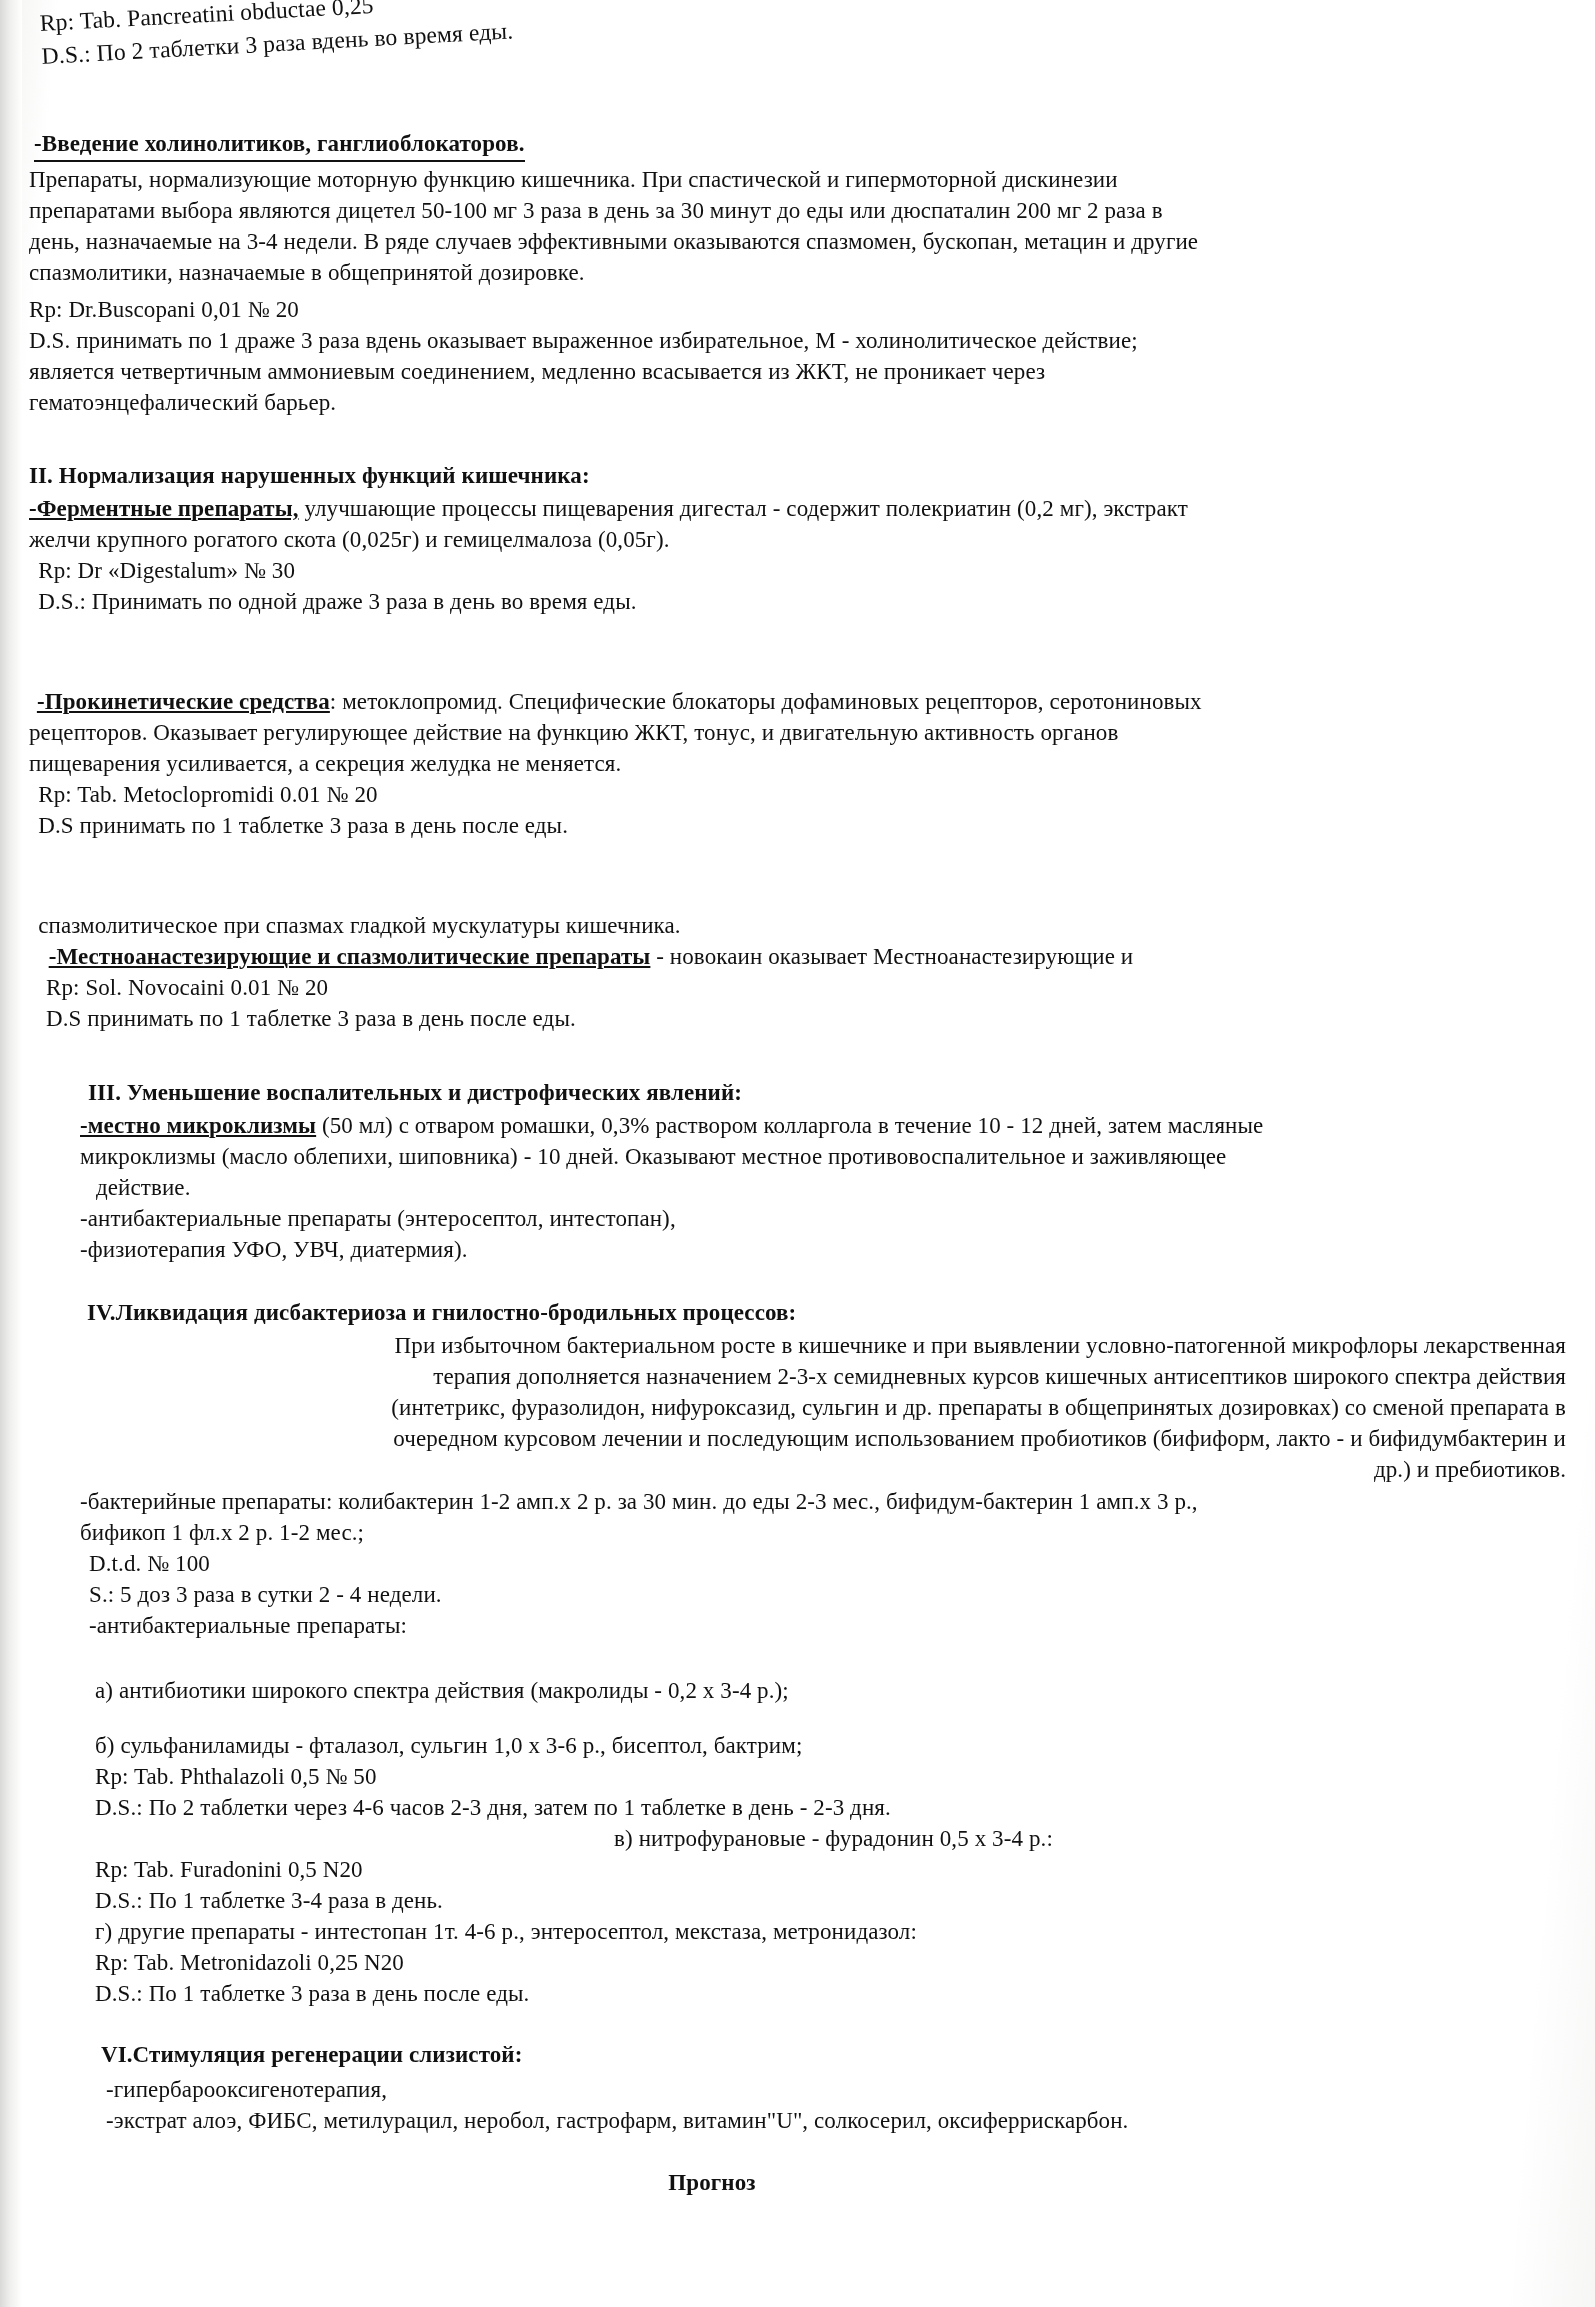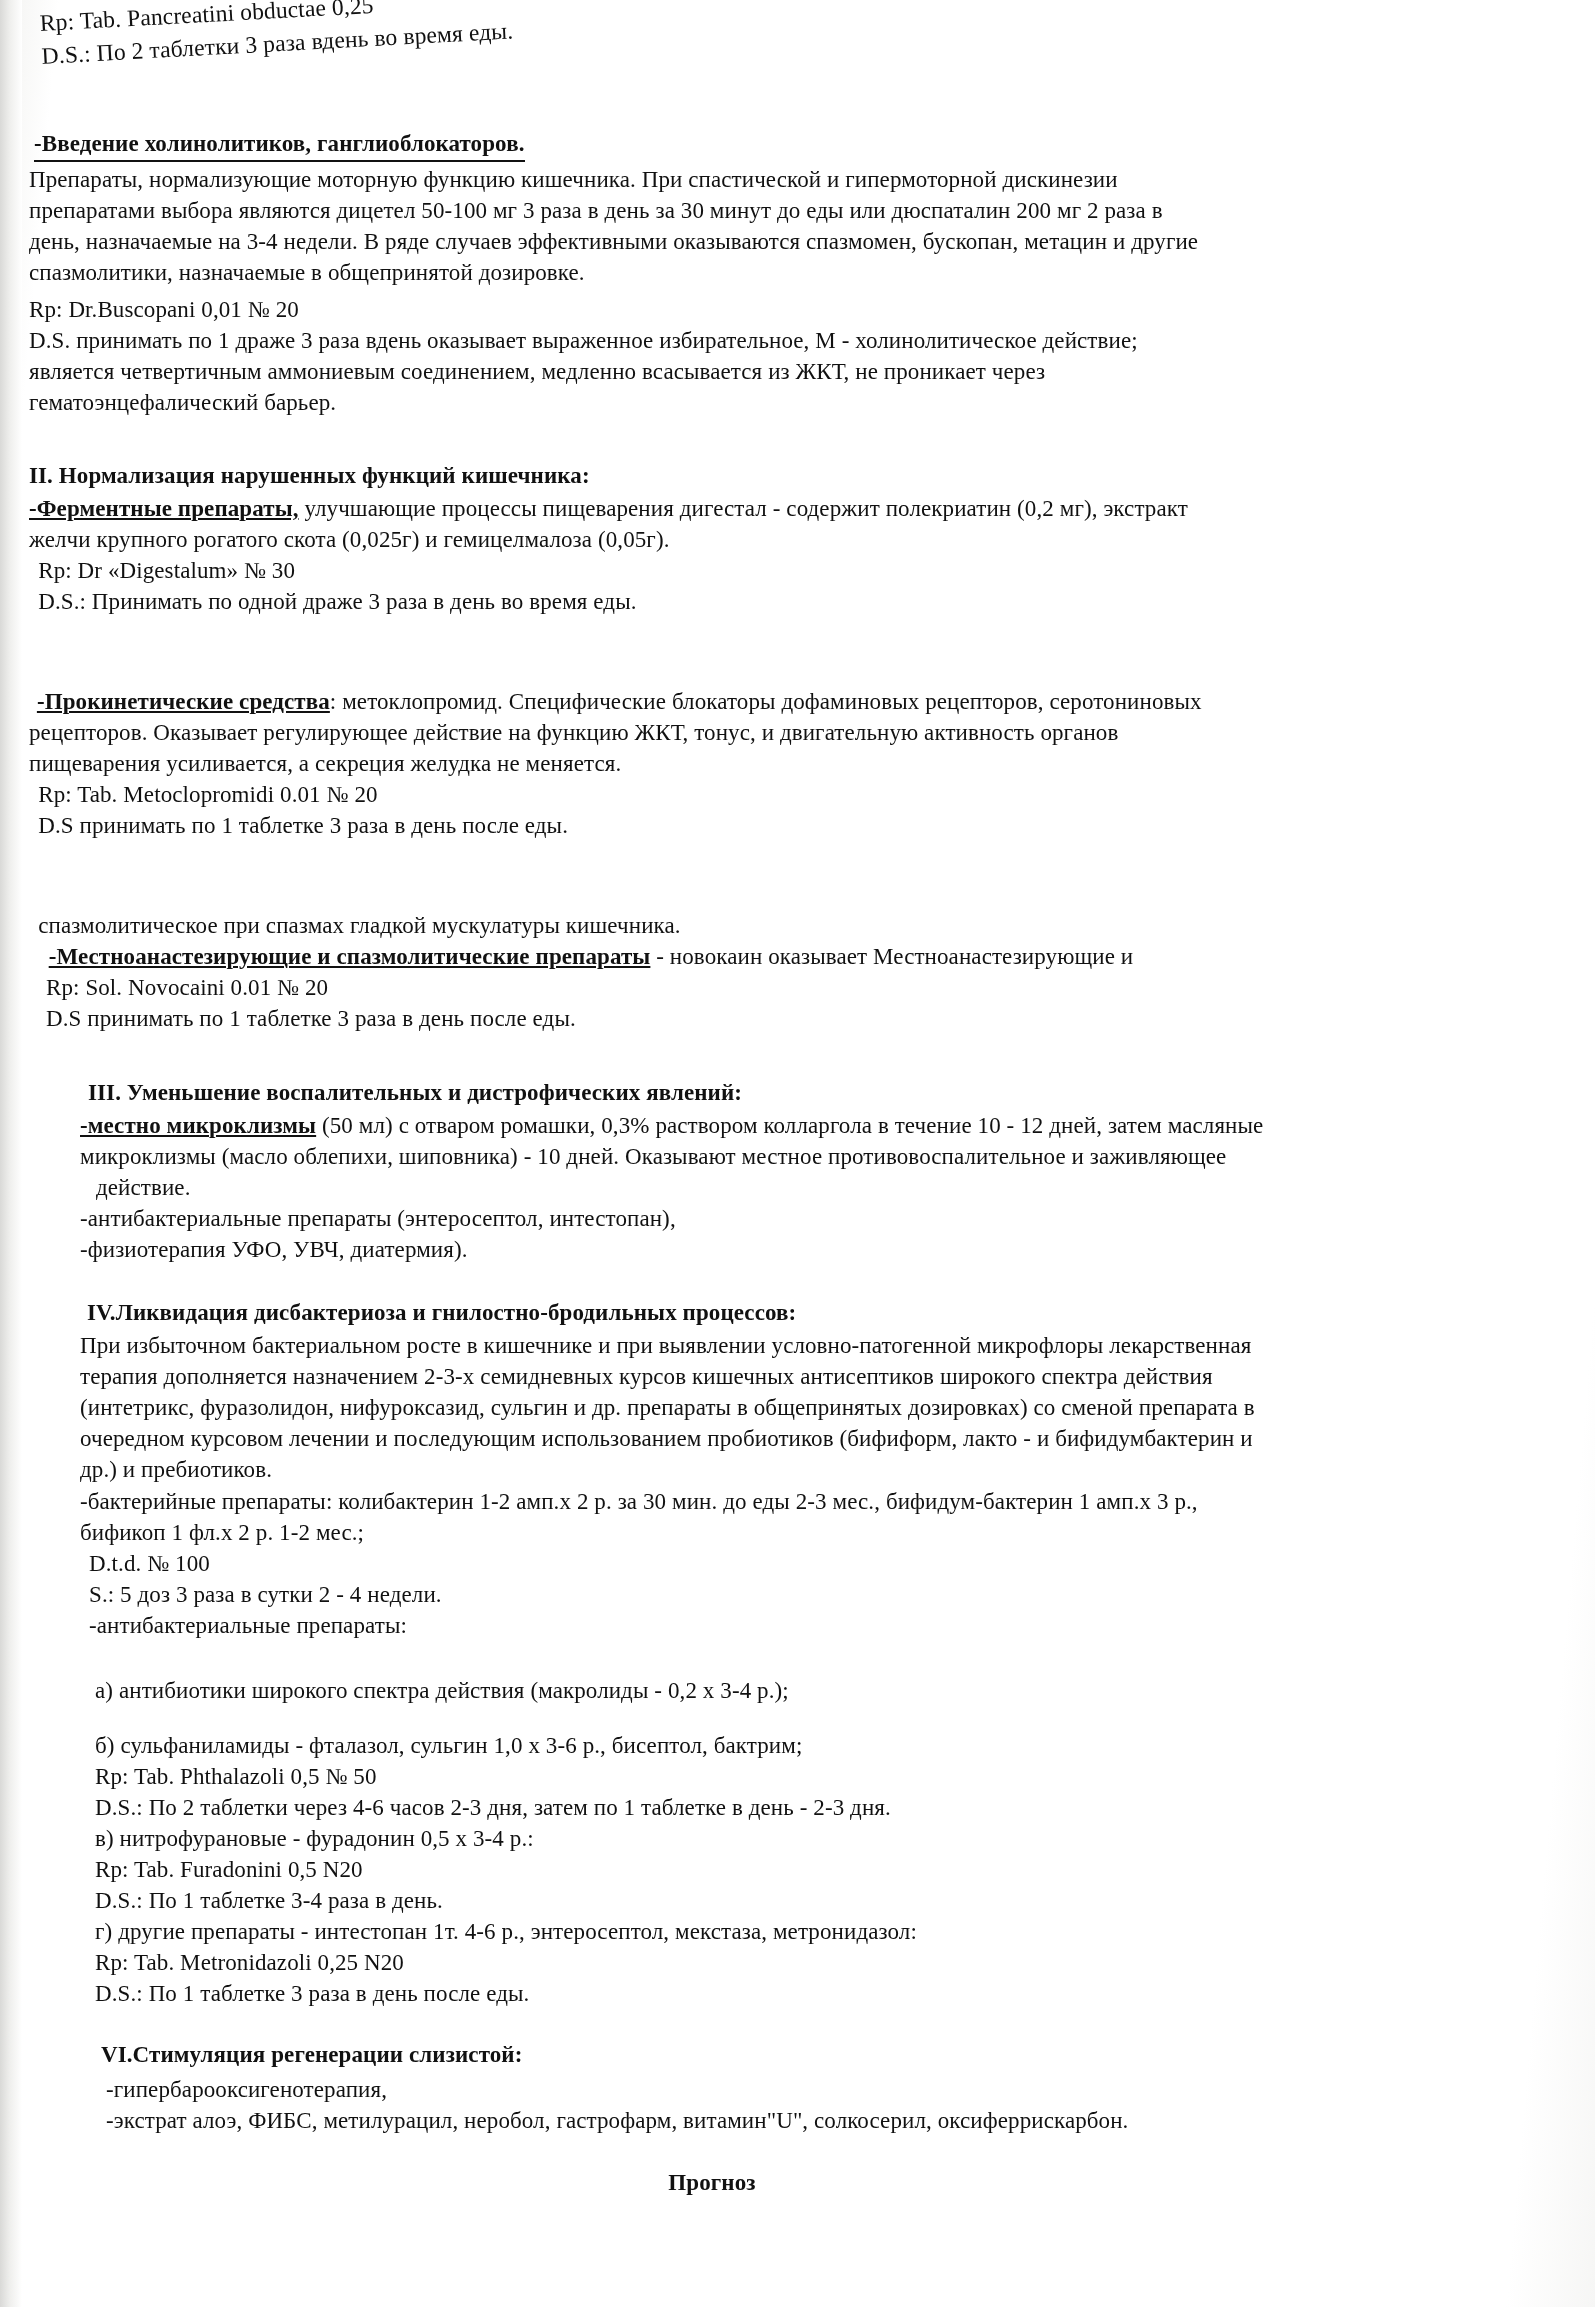--- a/index.html
+++ b/index.html
@@ -146,42 +146,42 @@
       <div class="ln" style="padding-left:51px;">микроклизмы (масло облепихи, шиповника) - 10 дней. Оказывают местное противовоспалительное и заживляющее</div>
       <div class="ln" style="padding-left:67px;">действие.</div>
       <div class="ln" style="padding-left:51px;">-антибактериальные препараты (энтеросептол, интестопан),</div>
       <div class="ln" style="padding-left:51px;">-физиотерапия УФО, УВЧ, диатермия).</div>
     </div>
 
     <div class="blk" style="left:29px; top:1297px; width:1543px;">
       <div class="ln sect-title" style="padding-left:58px;">IV.Ликвидация дисбактериоза и гнилостно-бродильных процессов:</div>
     </div>
 
-    <div class="blk" style="left:29px; top:1330px; width:1543px;">
+    <div class="blk" style="left:23px; top:1330px; width:1543px;text-align:right;">
       <div class="ln" style="padding-left:51px;">При избыточном бактериальном росте в кишечнике и при выявлении условно-патогенной микрофлоры лекарственная</div>
       <div class="ln" style="padding-left:51px;">терапия дополняется назначением 2-3-х семидневных курсов кишечных антисептиков широкого спектра действия</div>
       <div class="ln" style="padding-left:51px;">(интетрикс, фуразолидон, нифуроксазид, сульгин и др. препараты в общепринятых дозировках) со сменой препарата в</div>
       <div class="ln" style="padding-left:51px;">очередном курсовом лечении и последующим использованием пробиотиков (бифиформ, лакто - и бифидумбактерин и</div>
       <div class="ln" style="padding-left:51px;">др.) и пребиотиков.</div>
     </div>
 
     <div class="blk" style="left:29px; top:1486px; width:1543px;">
       <div class="ln" style="padding-left:51px;">-бактерийные препараты: колибактерин 1-2 амп.х 2 р. за 30 мин. до еды 2-3 мес., бифидум-бактерин 1 амп.х 3 р.,</div>
       <div class="ln" style="padding-left:51px;">бификоп 1 фл.х 2 р. 1-2 мес.;</div>
       <div class="ln" style="padding-left:60px;">D.t.d. № 100</div>
       <div class="ln" style="padding-left:60px;">S.: 5 доз 3 раза в сутки 2 - 4 недели.</div>
       <div class="ln" style="padding-left:60px;">-антибактериальные препараты:</div>
     </div>
 
     <div class="blk" style="left:29px; top:1675px; width:1543px;">
       <div class="ln" style="padding-left:66px;">а) антибиотики широкого спектра действия (макролиды - 0,2 х 3-4 р.);</div>
       <div class="ln" style="padding-left:66px;margin-top:24px;">б) сульфаниламиды - фталазол, сульгин 1,0 х 3-6 р., бисептол, бактрим;</div>
       <div class="ln" style="padding-left:66px;">Rp: Tab. Phthalazoli 0,5 № 50</div>
       <div class="ln" style="padding-left:66px;">D.S.: По 2 таблетки через 4-6 часов 2-3 дня, затем по 1 таблетке в день - 2-3 дня.</div>
-      <div class="ln" style="padding-left:66px;">в) нитрофурановые - фурадонин 0,5 х 3-4 р.:</div>
+      <div class="ln" style="padding-left:66px;text-align:center;">в) нитрофурановые - фурадонин 0,5 х 3-4 р.:</div>
       <div class="ln" style="padding-left:66px;">Rp: Tab. Furadonini 0,5 N20</div>
       <div class="ln" style="padding-left:66px;">D.S.: По 1 таблетке 3-4 раза в день.</div>
       <div class="ln" style="padding-left:66px;">г) другие препараты - интестопан 1т. 4-6 р., энтеросептол, мекстаза, метронидазол:</div>
       <div class="ln" style="padding-left:66px;">Rp: Tab. Metronidazoli 0,25 N20</div>
       <div class="ln" style="padding-left:66px;">D.S.: По 1 таблетке 3 раза в день после еды.</div>
     </div>
 
     <div class="blk" style="left:29px; top:2039px; width:1543px;">
       <div class="ln sect-title" style="padding-left:72px;">VI.Стимуляция регенерации слизистой:</div>
     </div>

